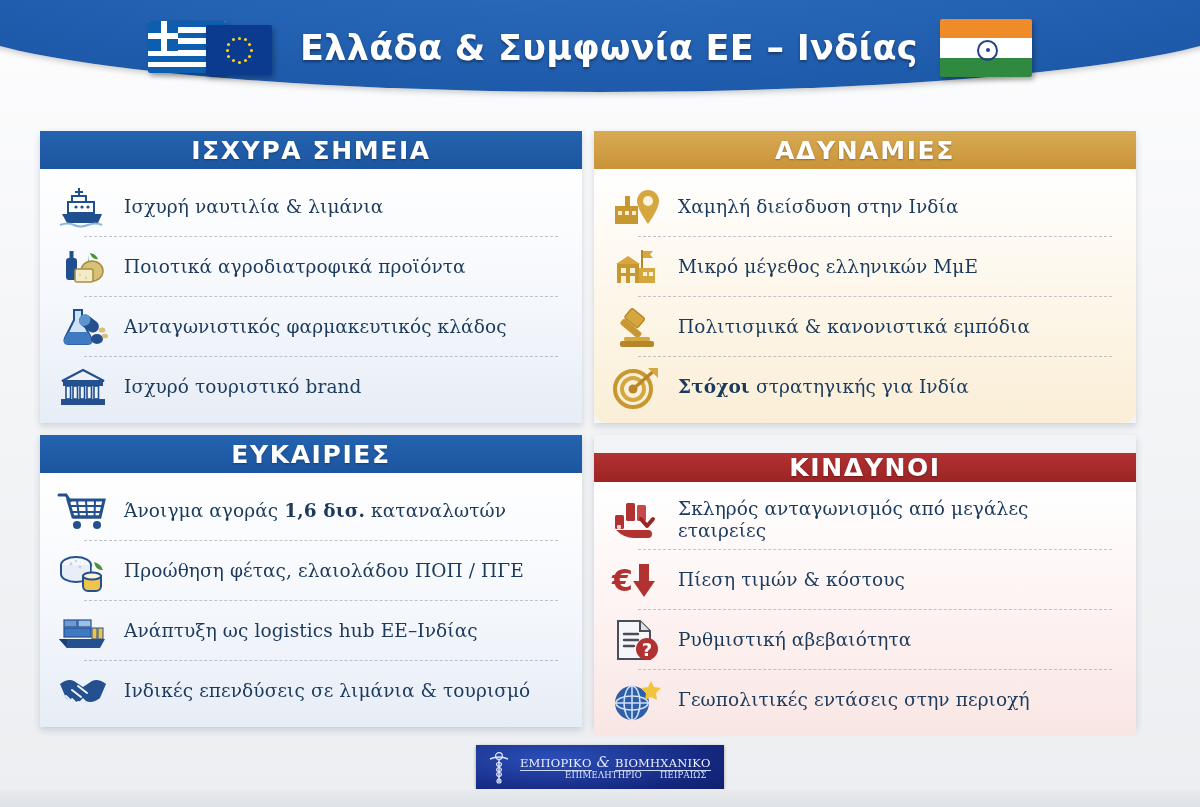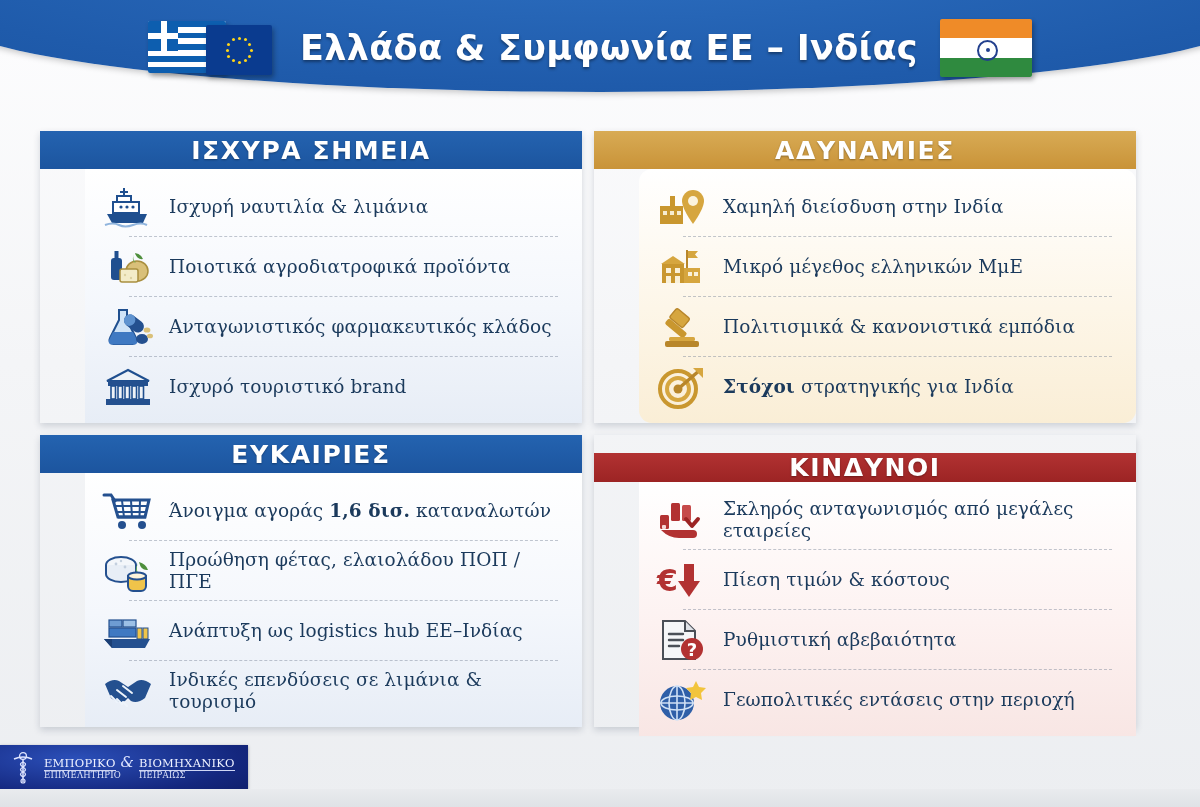--- a/index.html
+++ b/index.html
@@ -84,21 +84,21 @@
   .panel{
     position:relative;display:flex;flex-direction:column;
     box-shadow:0 3px 7px rgba(30,45,70,.18);
   }
   .panel-head{
     height:46px;display:flex;align-items:center;justify-content:center;
     color:#ffffff;font-size:25px;font-weight:bold;letter-spacing:1.6px;
     text-shadow:0 1px 2px rgba(0,0,0,.32);
     font-family:"DejaVu Sans","Liberation Sans",sans-serif;
   }
-  .panel-body{flex:1;padding:8px 14px 6px 14px;display:flex;flex-direction:column;justify-content:space-around;margin-left:45px;}
+  .panel-body{flex:1;padding:8px 14px 6px 14px;display:flex;flex-direction:column;justify-content:space-around;}
   .row{
     display:flex;align-items:center;gap:14px;
     padding:4px 2px;position:relative;min-height:52px;
   }
   .row + .row::before{
     content:"";position:absolute;left:30px;right:10px;top:-1px;height:0;
     border-top:1px dashed rgba(120,130,150,.45);
   }
   .row-icon{width:54px;min-width:54px;height:46px;position:relative;}
   .row-text{
@@ -114,38 +114,38 @@
   .p-weaknesses .panel-head{background:linear-gradient(180deg,#d6a busy,#cfa14a);background:linear-gradient(180deg,#d7a busy,#cfa14a);}
   .p-weaknesses .panel-head{background:linear-gradient(180deg,#d8ab55,#c99338);}
   .p-weaknesses .panel-body{background:linear-gradient(180deg,#ffffff 0%,#fdf6e8 55%,#faeed6 100%);border-radius:13px;}
   .p-opportunities .panel-head{background:linear-gradient(180deg,#2463b0,#1c559f);}
   .p-opportunities .panel-body{background:linear-gradient(180deg,#ffffff 0%,#f4f7fc 55%,#e7edf6 100%);}
   .p-risks .panel-head{background:linear-gradient(180deg,#b23232,#9c2424);margin-top:18px;}
   .p-risks .panel-body{background:linear-gradient(180deg,#ffffff 0%,#fdf2f1 55%,#f8e6e4 100%);}
 
   
   .footer{
-    position:absolute;left:0;right:0;top:745px;display:flex;justify-content:flex-start;
+    position:absolute;left:0;right:0;top:745px;display:flex;justify-content:center;
   }
   .logo{
     width:248px;height:44px;position:relative;overflow:hidden;
     background:radial-gradient(120% 150% at 30% 30%,#2b4fb8 0%,#14277e 55%,#0b1759 100%);
     display:flex;align-items:center;gap:8px;padding:0 10px;box-sizing:border-box;
     box-shadow:0 1px 3px rgba(0,0,0,.35);
   }
   .logo-mark{width:26px;min-width:26px;height:34px;position:relative;}
   .logo-text{display:flex;flex-direction:column;justify-content:center;line-height:1.05;}
   .logo-line{
     display:flex;align-items:baseline;gap:5px;color:#eef1ff;
     font-family:"DejaVu Serif","Liberation Serif",serif;white-space:nowrap;
   }
   .logo-top{font-size:11.5px;letter-spacing:.2px;}
   .logo-top span{border-bottom:1px solid #cfd6f5;padding-bottom:1px;}
   .logo-amp{font-size:15px;font-style:italic;color:#dfe5ff;}
-  .logo-bot{font-size:8.5px;letter-spacing:.2px;color:#dbe1f8;gap:18px;}
+  .logo-bot{font-size:8.5px;letter-spacing:.2px;color:#dbe1f8;gap:18px;margin-left:45px;}
 </style>
 </head>
 <body>
 
 <div class="canvas">
 
   <div class="header">
     <div class="header-gold"></div>
     <div class="header-blue"></div>
     <div class="header-inner">

